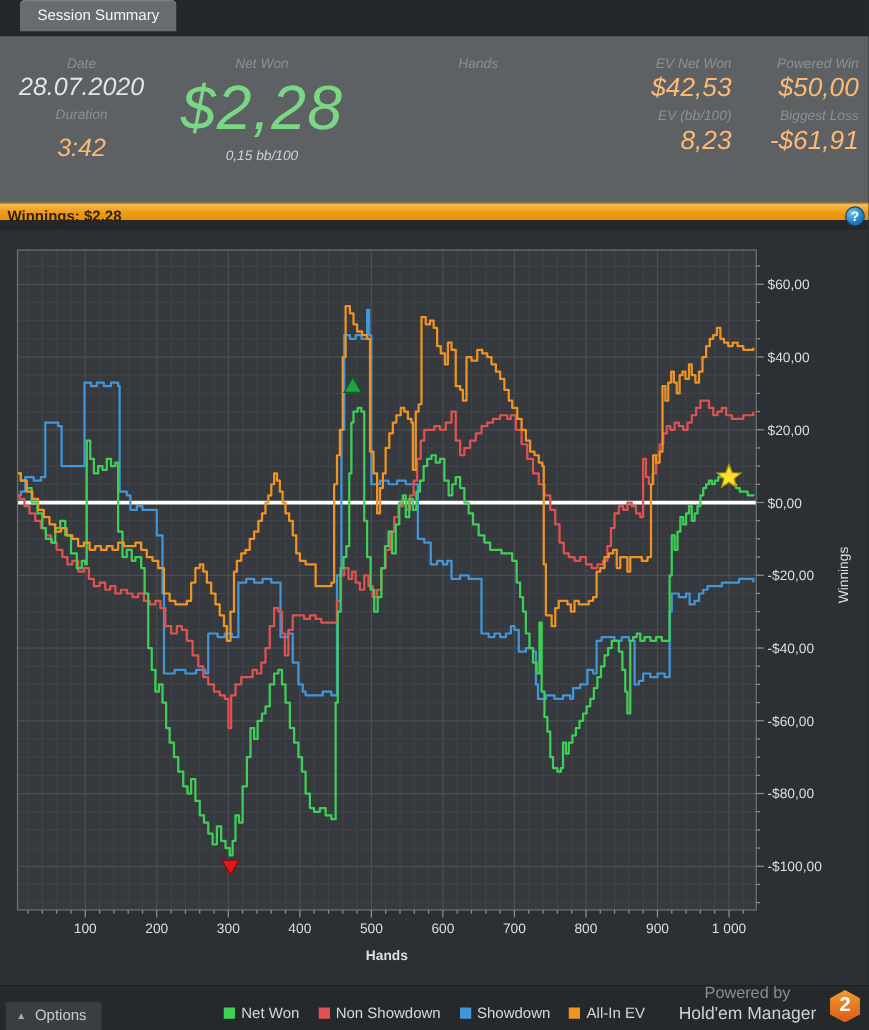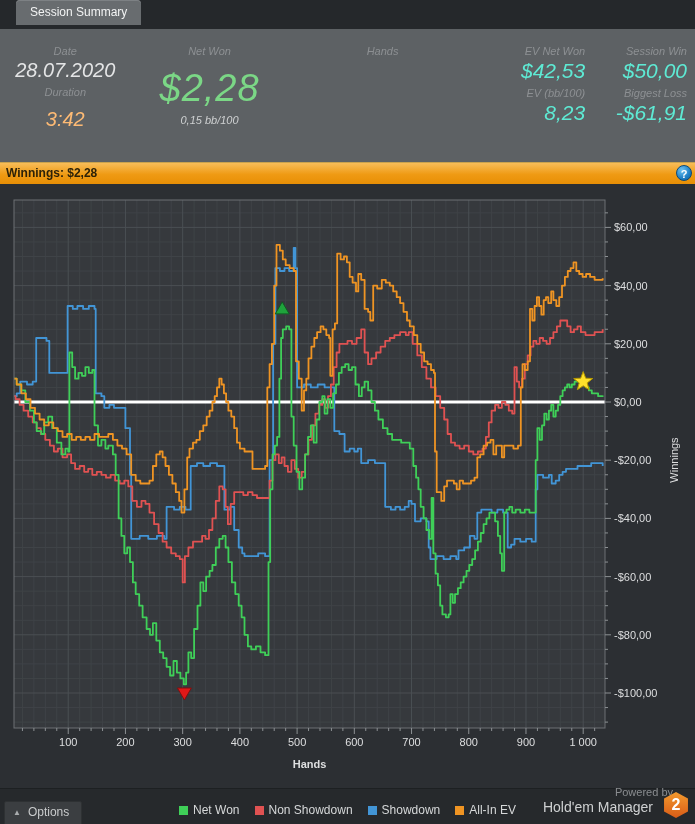--- a/index.html
+++ b/index.html
@@ -19,30 +19,30 @@
   .header{
     position:absolute;left:0;top:29px;width:695px;height:133px;
     background:#5d6164;display:flex;color:#e9eaea;font-style:italic;
   }
   .hcol{display:flex;flex-direction:column;align-items:center;}
   .hlabel{font-size:11px;color:#8d9093;margin-top:4px;}
   .c-date{width:132px;padding-top:12px;}
   .v-date{font-size:20px;color:#e4e5e6;margin-top:2px;}
   .v-duration{font-size:20px;color:#fdba74;margin-top:10px;}
   .c-networon{width:160px;padding-top:12px;}
-  .v-networth{font-size:38px;color:#7bd786;margin-top:10px;letter-spacing:1px;}
+  .v-networth{font-size:50px;color:#7bd786;margin-top:0;letter-spacing:1px;}
   .v-bb{font-size:11px;color:#cfd1d2;margin-top:4px;}
   .c-hands{width:190px;padding-top:12px;}
   .v-hands{font-size:36px;color:#c9cbcd;margin-top:8px;}
   .c-ev{width:110px;align-items:flex-end;padding-top:12px;}
   .c-big{width:103px;align-items:flex-end;padding-top:12px;padding-right:8px;}
-  .v-mid{font-size:21px;color:#5eead4;margin-top:2px;}
+  .v-mid{font-size:21px;color:#fdba74;margin-top:2px;}
   
   .winbar{
-    position:absolute;left:0;top:162px;width:695px;height:22px;
+    position:absolute;left:0;top:162px;width:695px;height:14px;
     background:linear-gradient(#f8bd59,#ef9a13 55%,#e88f06);
     border-top:1px solid #caa24d;box-sizing:border-box;
   }
   .winbar-text{
     position:absolute;left:6px;top:3px;font-size:12px;font-weight:bold;color:#2d2208;
   }
   .help-icon{
     position:absolute;right:3px;top:2px;width:16px;height:16px;border-radius:50%;
     background:radial-gradient(circle at 35% 30%,#6fc4f2,#1f7fc4 60%,#135e96);
     color:#fff;font-size:11px;font-weight:bold;text-align:center;line-height:16px;
@@ -62,21 +62,21 @@
     border:1px solid #2e3133;border-radius:2px;cursor:pointer;
   }
   .options-caret{display:inline-block;font-size:8px;color:#a9acae;margin-right:7px;transform:translateY(-1px);}
   .legend{
     position:absolute;left:0;top:14px;width:695px;display:flex;justify-content:center;gap:15px;
     font-size:12px;color:#d6d8d9;pointer-events:none;
   }
   .legend-item{display:flex;align-items:center;gap:5px;}
   .legend-swatch{width:9px;height:9px;display:inline-block;}
   .brand{position:absolute;right:6px;top:-3px;text-align:right;}
-  .brand-powered{font-size:11px;color:#8a8d90;margin-right:16px;}
+  .brand-powered{font-size:13px;color:#8a8d90;margin-right:36px;text-align:center;}
   .brand-name{font-size:14px;color:#cfd1d2;margin-right:36px;margin-top:1px;}
   .brand-badge{
     position:absolute;right:0;top:6px;width:26px;height:26px;
     background:linear-gradient(#f29a2e,#d95b17);
     clip-path:polygon(50% 0,96% 25%,96% 75%,50% 100%,4% 75%,4% 25%);
     color:#fff;font-size:16px;font-weight:bold;text-align:center;line-height:26px;
   }
 </style>
 </head>
 <body>
@@ -100,21 +100,21 @@
   <div class="hcol c-hands">
     <div class="hlabel">Hands</div>
   </div>
   <div class="hcol c-ev">
     <div class="hlabel">EV Net Won</div>
     <div class="v-mid">$42,53</div>
     <div class="hlabel">EV (bb/100)</div>
     <div class="v-mid">8,23</div>
   </div>
   <div class="hcol c-big">
-    <div class="hlabel">Session Win</div>
+    <div class="hlabel">Powered Win</div>
     <div class="v-mid">$50,00</div>
     <div class="hlabel">Biggest Loss</div>
     <div class="v-mid">-$61,91</div>
   </div>
 </div>
 
 <div class="winbar">
   <div class="winbar-text">Winnings: $2,28</div>
   <div class="help-icon">?</div>
 </div>

